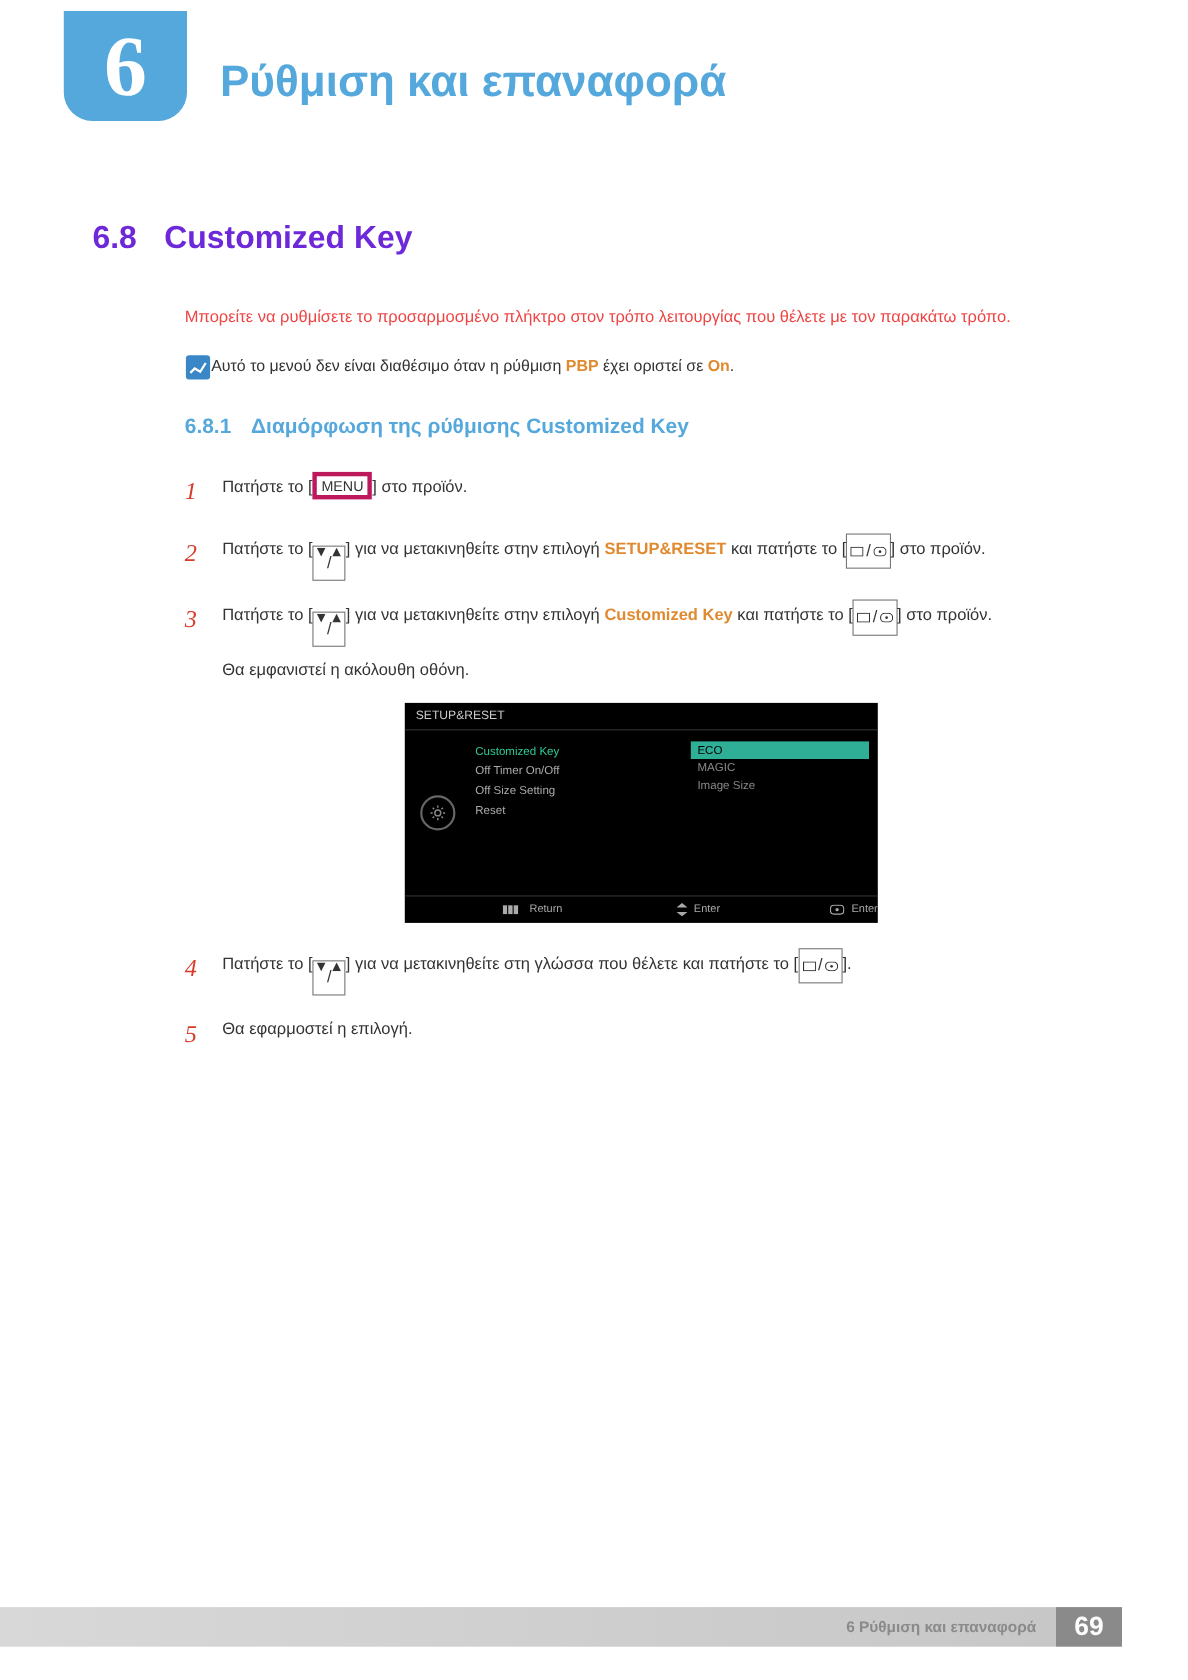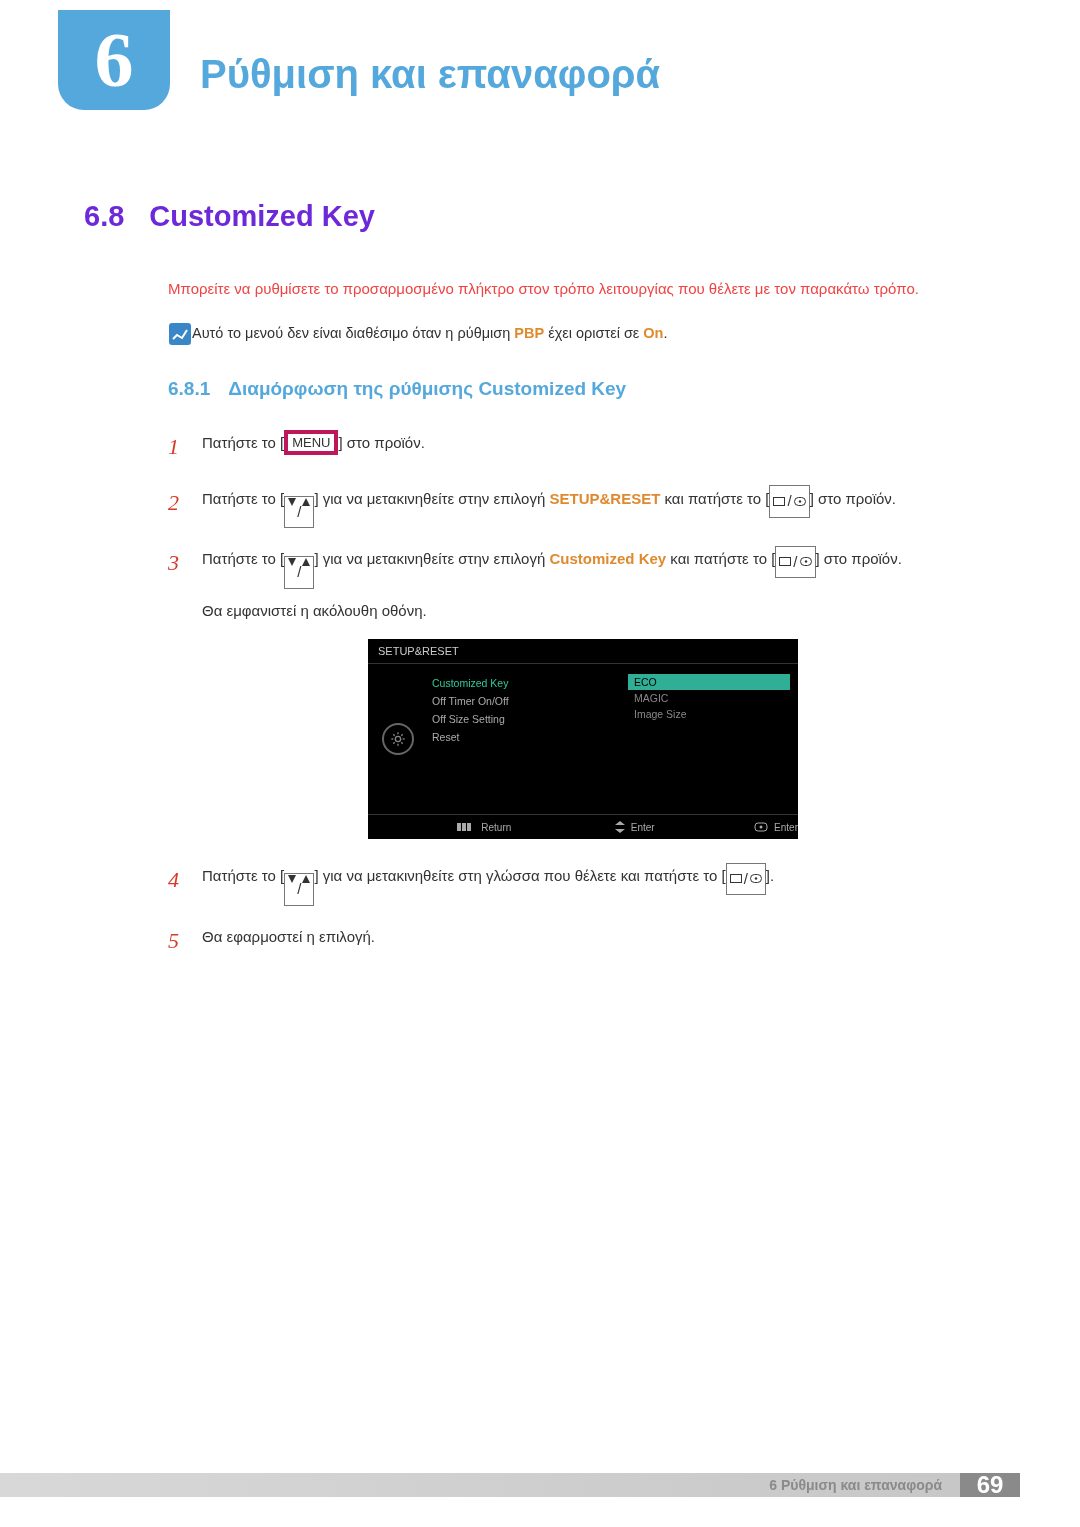--- a/index.html
+++ b/index.html
@@ -221,21 +221,21 @@
   .bullet-dot {
     width: 5px; height: 5px; background: #555; border-radius: 50%;
   }
   .footer {
     position: absolute;
     left: 0;
     right: 0;
     bottom: 30px;
     display: flex;
     align-items: stretch;
-    height: 24px;
+    height: 36px;
   }
   .footer-bar {
     flex: 1;
     background: linear-gradient(to right, #d8d8d8, #c7c7c7);
     display: flex;
     align-items: center;
     justify-content: flex-end;
     padding-right: 18px;
   }
   .footer-text {

